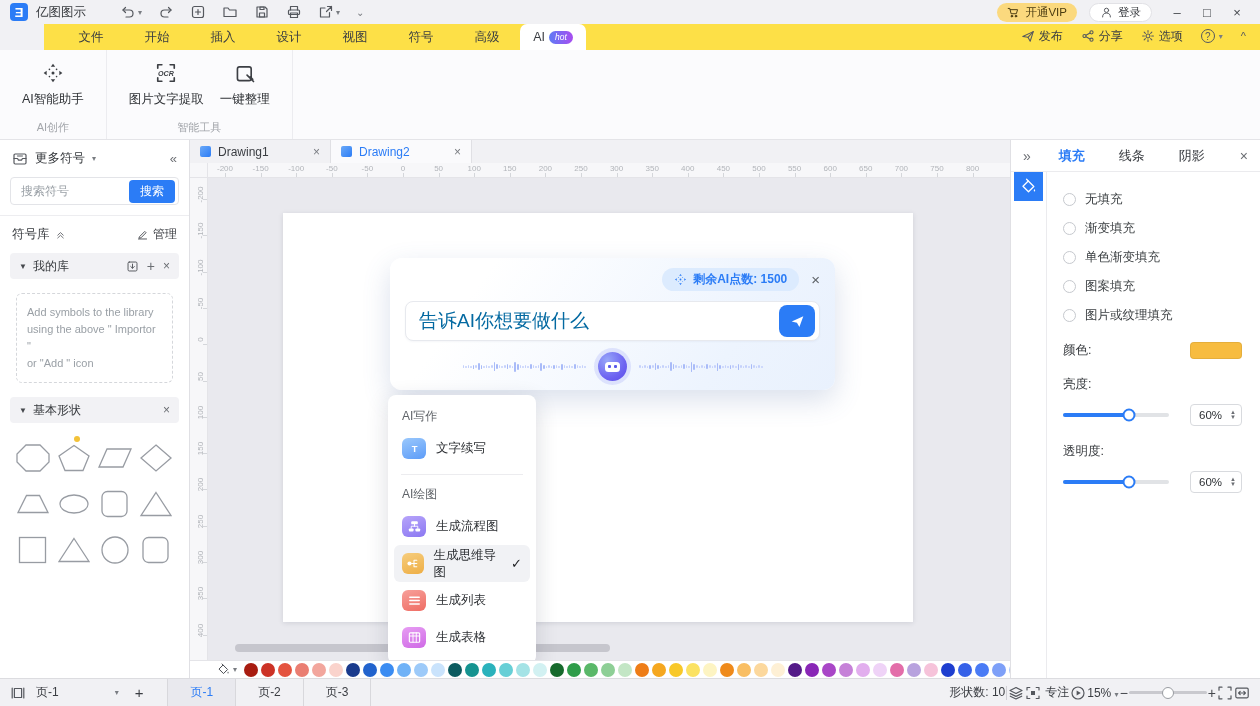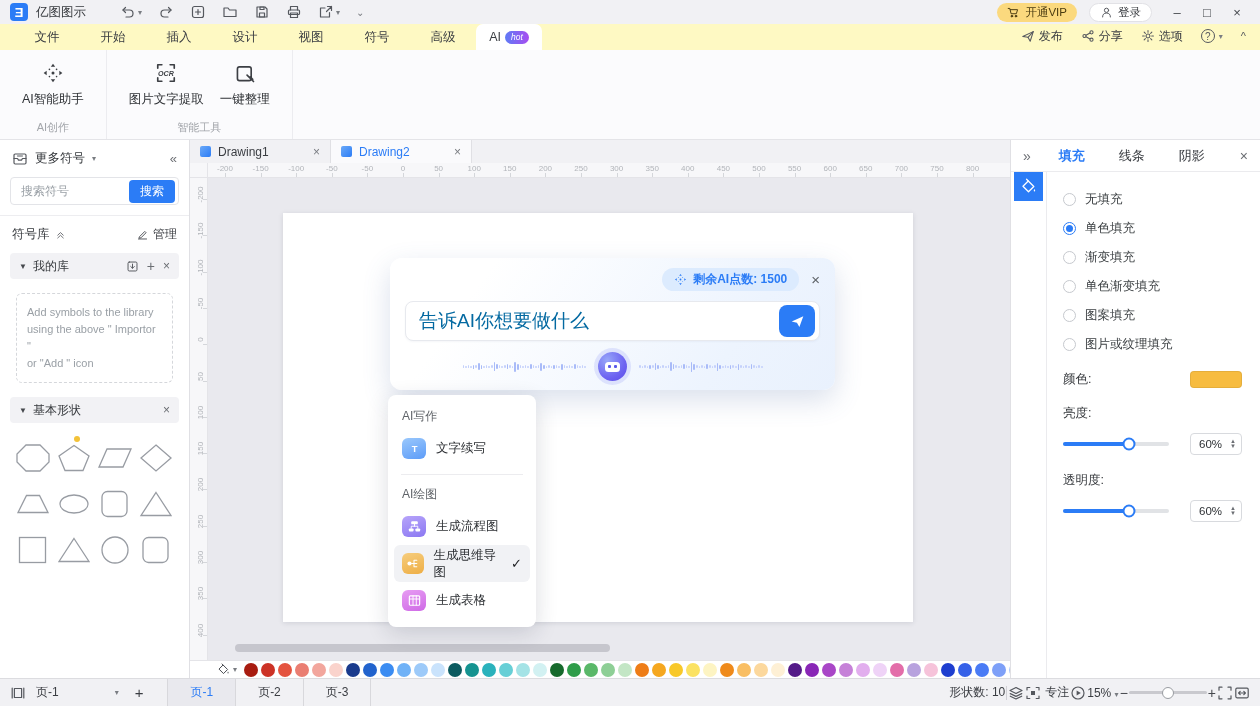--- a/index.html
+++ b/index.html
@@ -14,21 +14,21 @@
   .logo { width:18px; height:18px; border-radius:4px; background:#2b7cf6; color:#fff; font-weight:bold; font-size:13px; display:flex; align-items:center; justify-content:center; margin-right:4px; }
   .app-name { font-size:12.5px; margin-right:24px; }
   .tb-btn { display:flex; align-items:center; gap:2px; padding:2px 6px; border-radius:3px; }
   .tb-spacer { flex:1; }
   .pill { display:flex; align-items:center; gap:5px; height:19px; padding:0 10px; border-radius:10px; font-size:11.5px; margin-right:8px; }
   .pill.vip { background:#fbd97e; color:#4a3b10; }
   .pill.login { background:#fff; color:#35383c; border:1px solid #e2e2e6; }
   .winctl { width:26px; text-align:center; font-size:13px; color:#45484d; }
 
   
-  .menubar { height:26px; display:flex; align-items:flex-start; padding:0 14px; background:#fef9c3; }
+  .menubar { height:26px; display:flex; align-items:flex-start; padding:0 14px; background:#fde047;margin-left:44px; }
   .menu-tab { width:66px; height:26px; display:flex; align-items:center; justify-content:center; gap:4px; font-size:12.5px; color:#3a3d42; }
   .menu-tab.active { background:#fff; border-radius:7px 7px 0 0; }
   .hot-badge { font-size:8.5px; font-style:italic; color:#fff; padding:1px 6px 2px; border-radius:8px; background:linear-gradient(90deg,#5f7bf5,#a84df0); }
   .menu-right { margin-left:auto; display:flex; align-items:center; gap:18px; height:26px; padding-bottom:2px; }
   .menu-right .mitem { display:flex; align-items:center; gap:4px; font-size:12px; color:#3a3d42; }
   .help-circ { width:14px; height:14px; border:1.2px solid #55585e; border-radius:50%; font-size:10px; display:flex; align-items:center; justify-content:center; color:#55585e; }
 
   
   .ribbon { height:90px; background:#fbfbfd; border-bottom:1px solid #e4e4e8; display:flex; }
   .ribbon-group { position:relative; display:flex; align-items:flex-start; padding:8px 14px 20px; border-right:1px solid #ececf0; }
@@ -731,20 +731,28 @@
             </div>
             <div class="ai-item selected">
               <span class="mini" style="background: linear-gradient(160deg, rgb(246, 205, 125), rgb(238, 174, 69));">
                 <svg viewBox="0 0 16 16" fill="none" stroke="currentColor" stroke-width="1.2" stroke-linecap="round" stroke-linejoin="round">
                   <circle cx="4.8" cy="8" r="2.2" fill="#fff" stroke="none"></circle>
                   <path d="M7 8 h2.6 M9.6 4.6 v6.8 M9.6 4.6 h3 M9.6 8 h3 M9.6 11.4 h3" stroke="#fff" stroke-width="1.1"></path>
                 </svg>
               </span>
               <span>生成思维导图</span>
               <span class="check">✓</span>
+            </div>
+            <div class="ai-item">
+              <span class="mini" style="background: linear-gradient(160deg, rgb(247, 160, 154), rgb(239, 109, 100));">
+                <svg viewBox="0 0 16 16" fill="none" stroke="currentColor" stroke-width="1.2" stroke-linecap="round" stroke-linejoin="round">
+                  <path d="M3 4.4 h10 M3 8 h10 M3 11.6 h10" stroke="#fff" stroke-width="1.6"></path>
+                </svg>
+              </span>
+              <span>生成列表</span>
             </div>
             <div class="ai-item">
               <span class="mini" style="background: linear-gradient(160deg, rgb(231, 157, 243), rgb(207, 106, 230));">
                 <svg viewBox="0 0 16 16" fill="none" stroke="currentColor" stroke-width="1.2" stroke-linecap="round" stroke-linejoin="round">
                   <rect x="2.5" y="3" width="11" height="10" rx="1" stroke="#fff"></rect>
                   <path d="M2.5 6.4 h11 M6.4 3 v10 M9.9 3 v10" stroke="#fff" stroke-width="1"></path>
                 </svg>
               </span>
               <span>生成表格</span>
             </div>
@@ -836,24 +844,20 @@
             </i>
           </div>
       </div>
       <div class="rp-content">
         <div id="fill-options">
             <div class="radio-row">
               <span class="radio"></span>
               <span>无填充</span>
             </div>
             <div class="radio-row">
-              <span class="radio sel"></span>
-              <span>单色填充</span>
-            </div>
-            <div class="radio-row">
               <span class="radio"></span>
               <span>渐变填充</span>
             </div>
             <div class="radio-row">
               <span class="radio"></span>
               <span>单色渐变填充</span>
             </div>
             <div class="radio-row">
               <span class="radio"></span>
               <span>图案填充</span>

